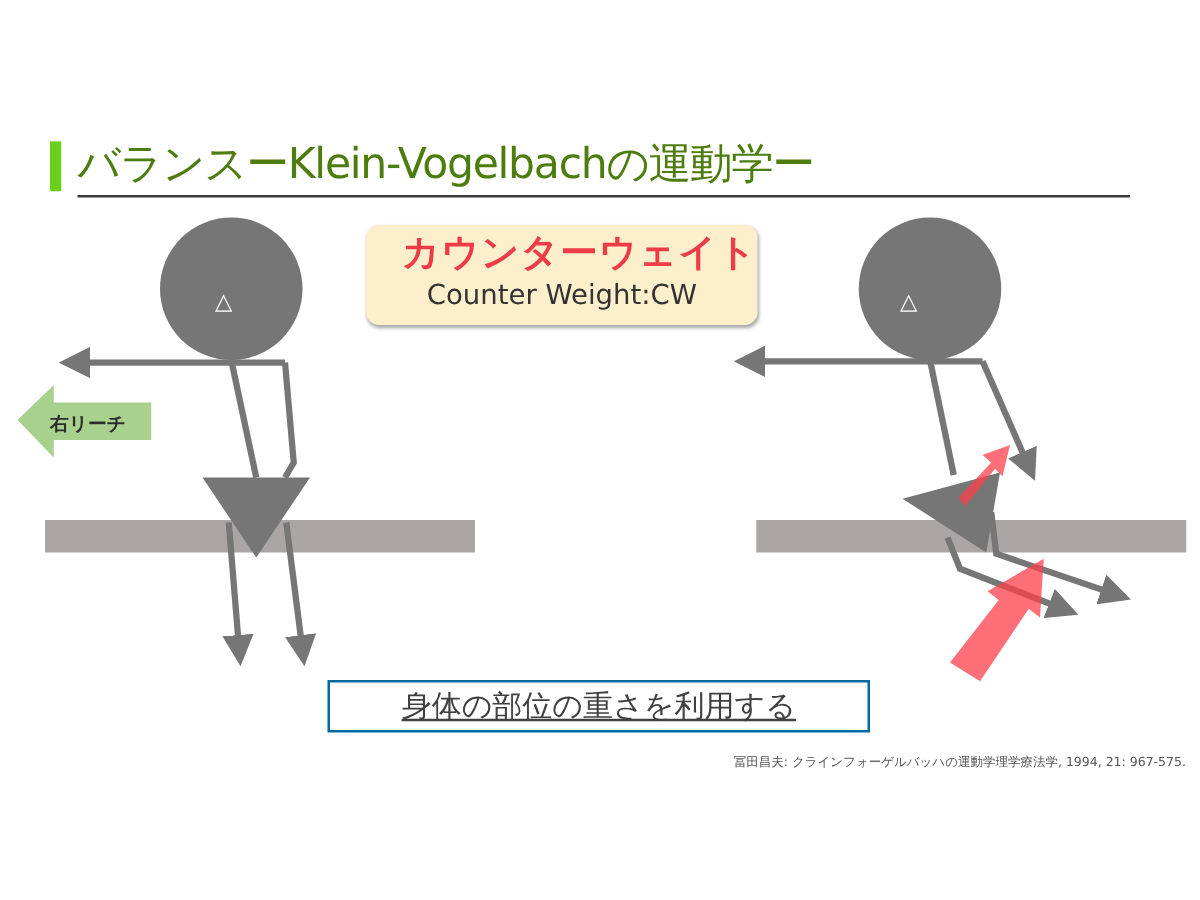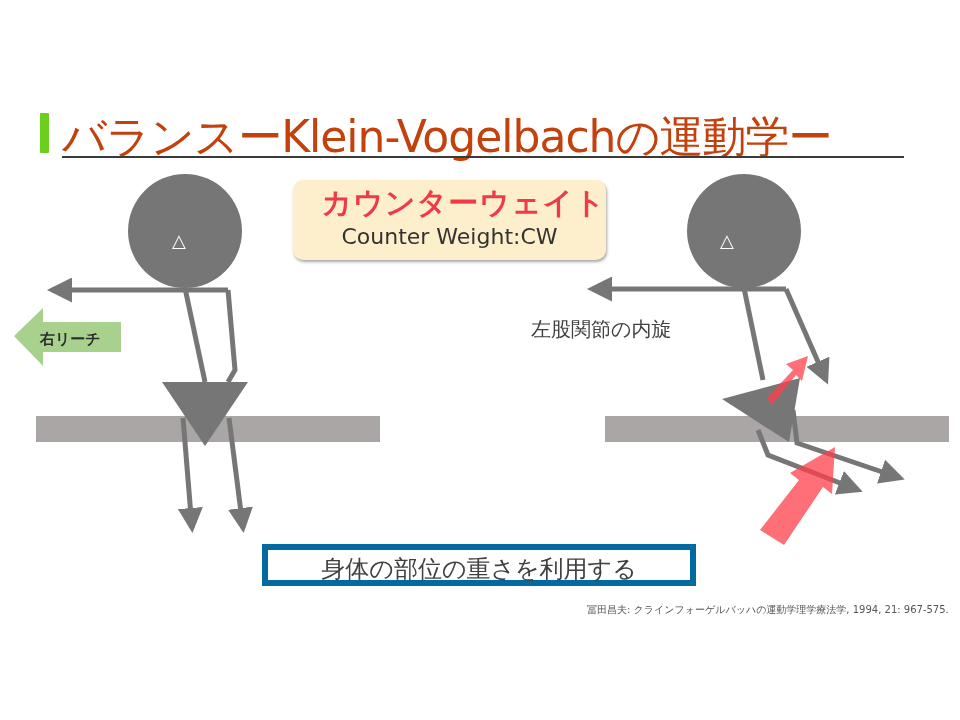--- a/index.html
+++ b/index.html
@@ -1,30 +1,30 @@
 <!DOCTYPE html>
 <html><head>
 <meta charset="utf-8">
 <style>
   html, body { margin: 0; padding: 0; background: #ffffff; }
   body { width: 960px; height: 720px; position: relative; overflow: hidden;
          font-family: "DejaVu Sans", "Liberation Sans", sans-serif; }
   .title-bar { position: absolute; left: 40px; top: 113px; width: 9px; height: 40px; background: #6ccf1c; border-radius: 1px; }
-  .title { position: absolute; left: 62px; top: 108px; font-size: 44px; color: #c2410c; letter-spacing: -1px; white-space: nowrap; }
+  .title { position: absolute; left: 62px; top: 108px; font-size: 34px; color: #4d7c0f; letter-spacing: -1px; white-space: nowrap; }
   .title-rule { position: absolute; left: 62px; top: 156px; width: 842px; height: 2px; background: #3a3a3a; }
   .cw-box { position: absolute; left: 293px; top: 180px; width: 313px; height: 80px; background: #fdefcc;
             border-radius: 10px; box-shadow: 1px 2px 3px rgba(0,0,0,0.35); text-align: center; }
   .cw-jp { font-size: 30px; font-weight: bold; color: #ee3b48; margin-top: 4px; line-height: 38px; letter-spacing: 1px; text-align: right; }
   .cw-en { font-size: 22px; color: #333333; line-height: 30px; }
   svg.fig { position: absolute; left: 0; top: 0; }
   .note { position: absolute; left: 531px; top: 315px; font-size: 20px; color: #404040; line-height: 28px; }
   .note div { white-space: nowrap; }
   .reach-label { position: absolute; left: 40px; top: 330px; font-size: 15px; font-weight: bold; color: #2c2c2c; }
-  .footer-box { position: absolute; left: 262px; top: 544px; width: 434px; height: 42px; border: 6px solid #0369a1;
-                box-sizing: border-box; text-align: center; font-size: 24px; line-height: 38px; color: #404040; }
+  .footer-box { position: absolute; left: 262px; top: 544px; width: 434px; height: 42px; border: 2px solid #0369a1;
+                box-sizing: border-box; text-align: center; font-size: 24px; line-height: 38px; color: #404040; text-decoration: underline; }
   .citation { position: absolute; left: 587px; top: 603px; font-size: 10px; color: #555555; white-space: nowrap; }
 </style>
 </head>
 <body>
 
 <div class="title-bar"></div>
 <div class="title">バランスーKlein-Vogelbachの運動学ー</div>
 <div class="title-rule"></div>
 
 <svg class="fig" width="960" height="720" viewBox="0 0 960 720">
@@ -79,17 +79,16 @@
 </svg>
 
 <div class="reach-label">右リーチ</div>
 
 <div class="cw-box">
   <div class="cw-jp">カウンターウェイト</div>
   <div class="cw-en">Counter Weight:CW</div>
 </div>
 
 <div class="note">
-  <div>左股関節の内旋</div>
 </div>
 
 <div class="footer-box">身体の部位の重さを利用する</div>
 <div class="citation">冨田昌夫: クラインフォーゲルバッハの運動学理学療法学, 1994, 21: 967-575.</div>
 
 </body></html>

